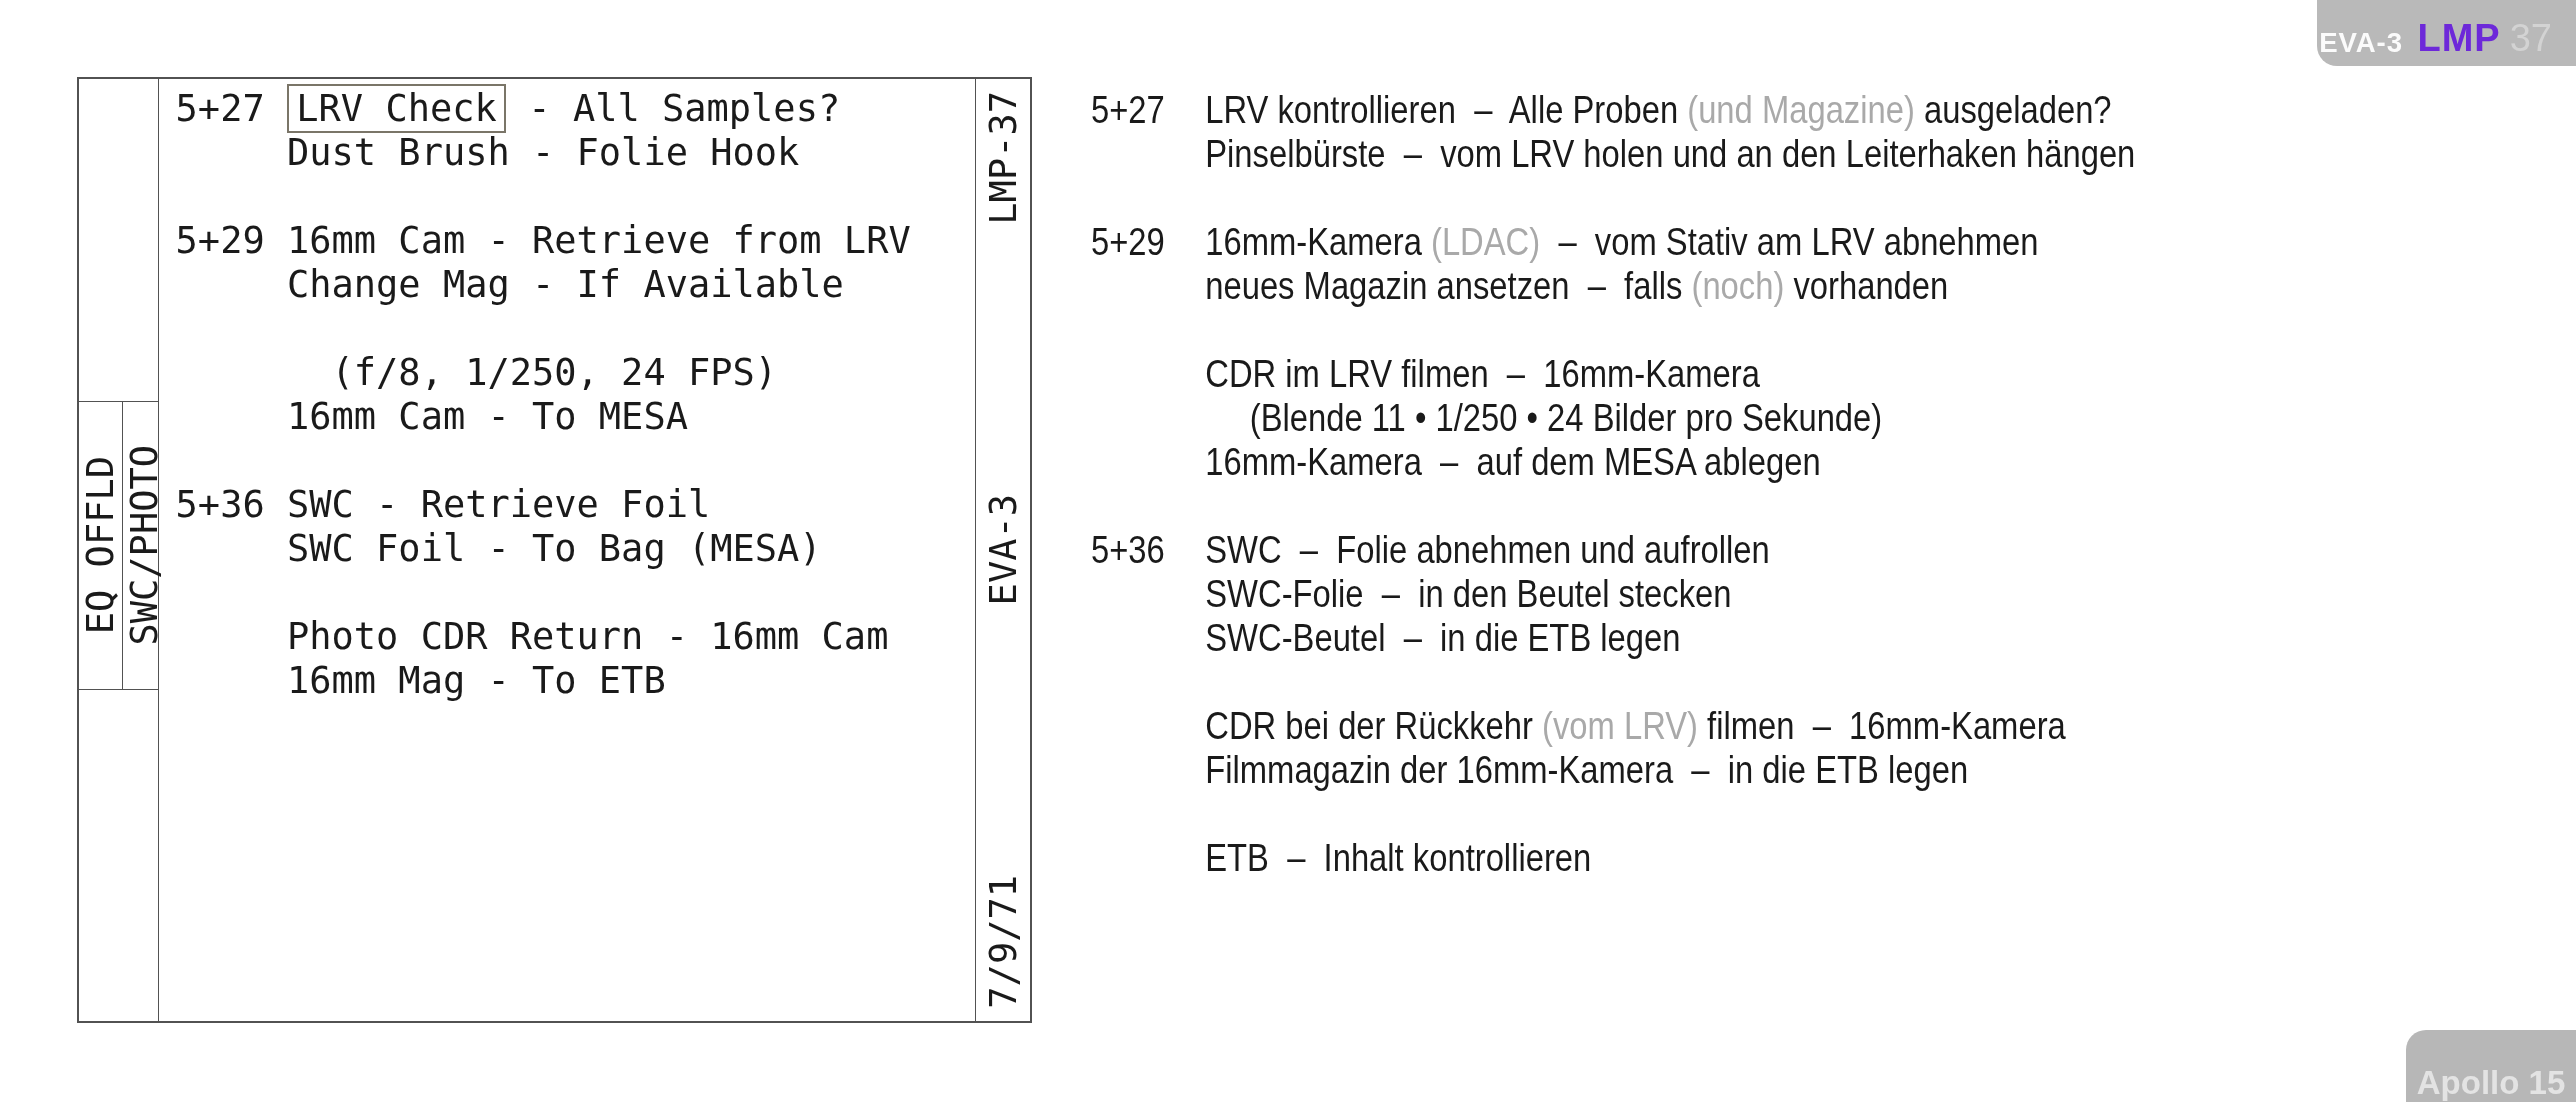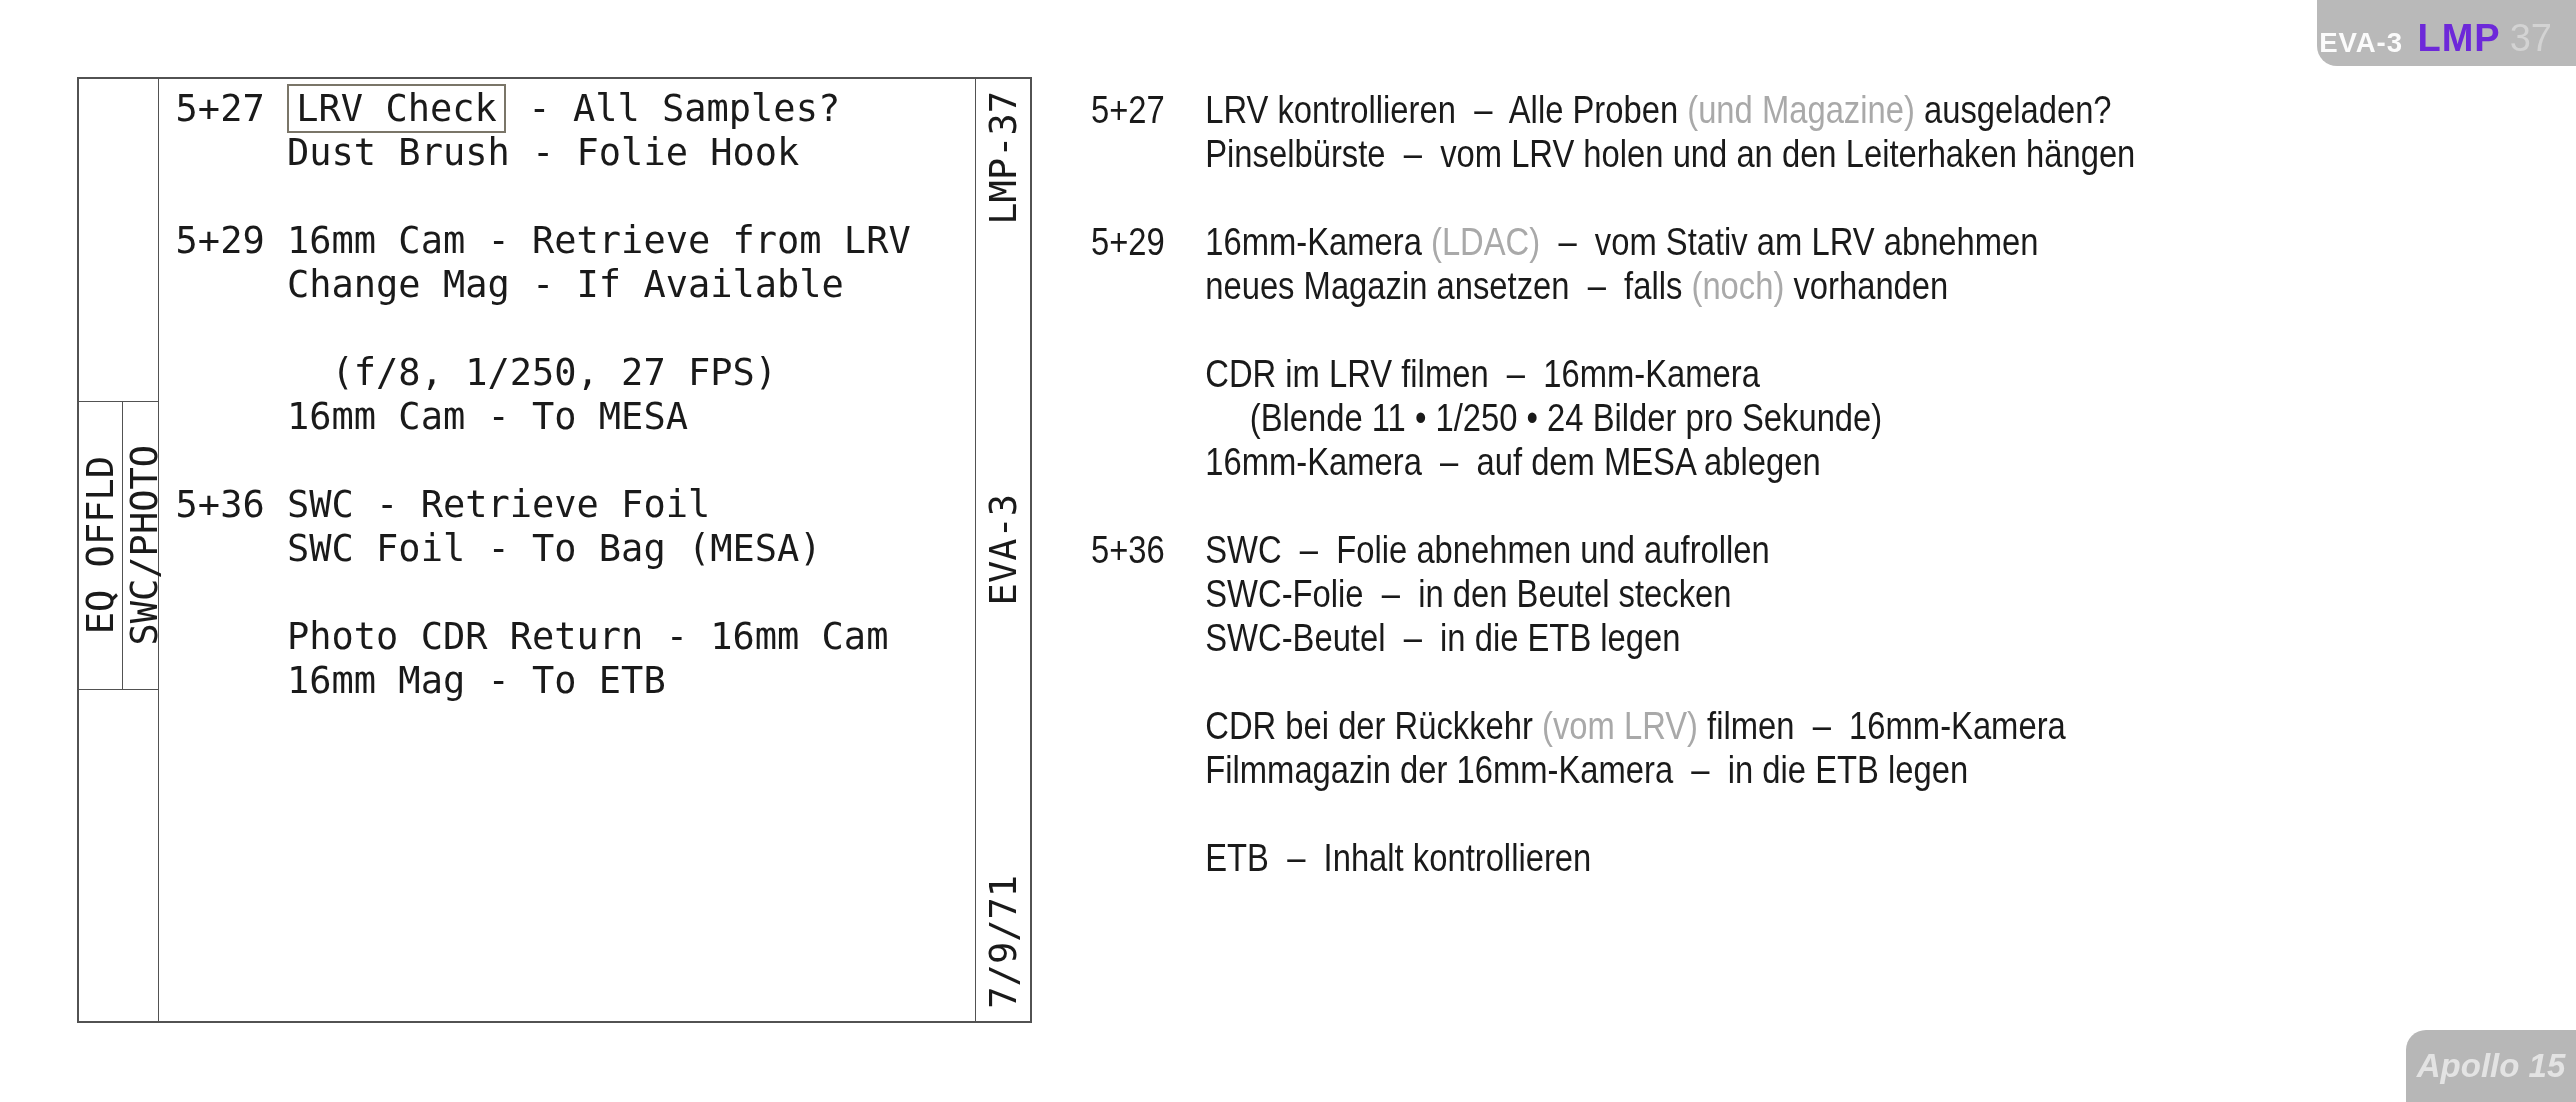--- a/index.html
+++ b/index.html
@@ -7,21 +7,21 @@
        font-family:"Liberation Sans",sans-serif;color:#1a1a1a;}
 
   
   .badge-top{position:absolute;top:0;right:0;width:259px;height:66px;background:#b9b9b9;
              border-radius:0 0 0 20px;display:flex;align-items:flex-end;justify-content:flex-end;
              padding:0 24px 9.2px 0;box-sizing:border-box;}
   .bt-eva{font-weight:bold;font-size:27.6px;line-height:1;color:#fbfbfb;letter-spacing:0.9px;}
   .bt-lmp{font-weight:bold;font-size:38px;line-height:1;color:#6d28d9;margin-left:14.7px;letter-spacing:0.9px;}
   .bt-num{font-size:38px;line-height:1;color:#d3d3d3;margin-left:9.2px;margin-top:23px;}
   .badge-bottom{position:absolute;bottom:0;right:0;width:170px;height:72px;background:#b7b7b7;
-                border-radius:20px 0 0 0;display:flex;align-items:center;justify-content:center;font-style:italic;}
+                border-radius:20px 0 0 0;display:flex;align-items:flex-end;justify-content:center;}
   .bb-label{font-weight:bold;font-size:33px;color:#e3e3e3;}
 
   
   .checklist-box{position:absolute;left:77px;top:77px;width:955px;height:946px;
                  border:2.8px solid #525252;box-sizing:border-box;background:#fff;}
   .sidebar{position:absolute;left:0;top:0;bottom:0;width:79px;border-right:1.8px solid #525252;}
   .sidebar-cell{position:absolute;left:0;right:0;top:322px;height:289px;box-sizing:border-box;
                 border-top:1.8px solid #525252;border-bottom:1.8px solid #525252;display:flex;}
   .sb-col{flex:1;display:flex;align-items:center;justify-content:center;overflow:visible;}
   .sb-col + .sb-col{border-left:1.8px solid #525252;}
@@ -67,21 +67,21 @@
     </div>
   </div>
 
   <div class="content">
       <div class="cl-line"><span class="">5+27 </span><span class="boxed">LRV Check</span><span class=""> - All Samples?</span></div>
       <div class="cl-line"><span class="">     Dust Brush - Folie Hook</span></div>
       <div class="cl-line">&nbsp;</div>
       <div class="cl-line"><span class="">5+29 16mm Cam - Retrieve from LRV</span></div>
       <div class="cl-line"><span class="">     Change Mag - If Available</span></div>
       <div class="cl-line">&nbsp;</div>
-      <div class="cl-line"><span class="">       (f/8, 1/250, 27 FPS)</span></div>
+      <div class="cl-line"><span class="">       (f/8, 1/250, 24 FPS)</span></div>
       <div class="cl-line"><span class="">     16mm Cam - To MESA</span></div>
       <div class="cl-line">&nbsp;</div>
       <div class="cl-line"><span class="">5+36 SWC - Retrieve Foil</span></div>
       <div class="cl-line"><span class="">     SWC Foil - To Bag (MESA)</span></div>
       <div class="cl-line">&nbsp;</div>
       <div class="cl-line"><span class="">     Photo CDR Return - 16mm Cam</span></div>
       <div class="cl-line"><span class="">     16mm Mag - To ETB</span></div>
       <div class="cl-line">&nbsp;</div>
     </div>
 

